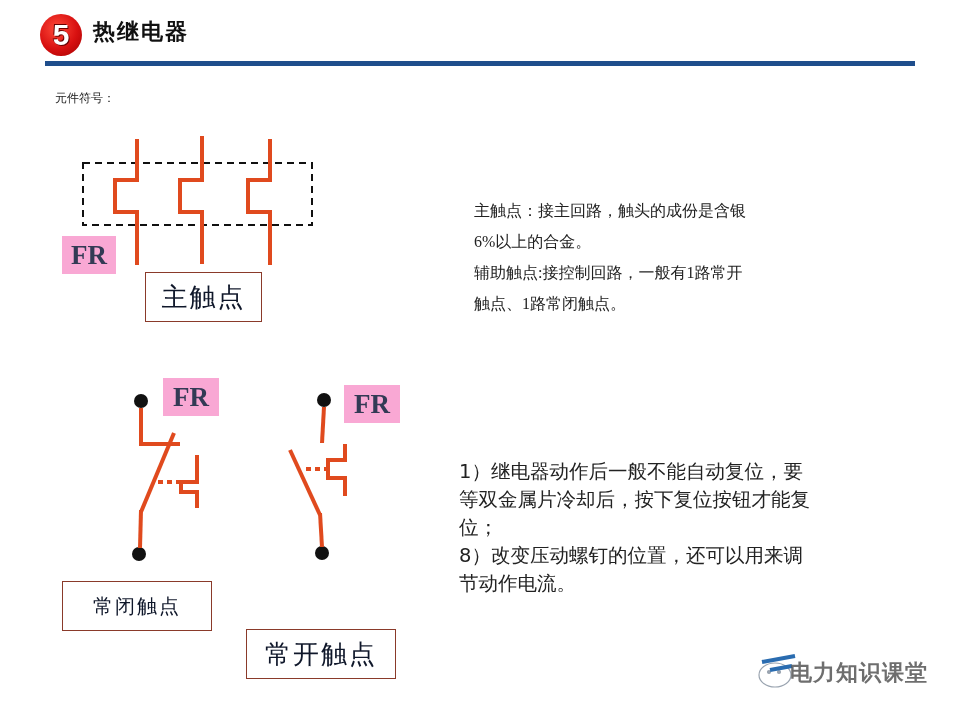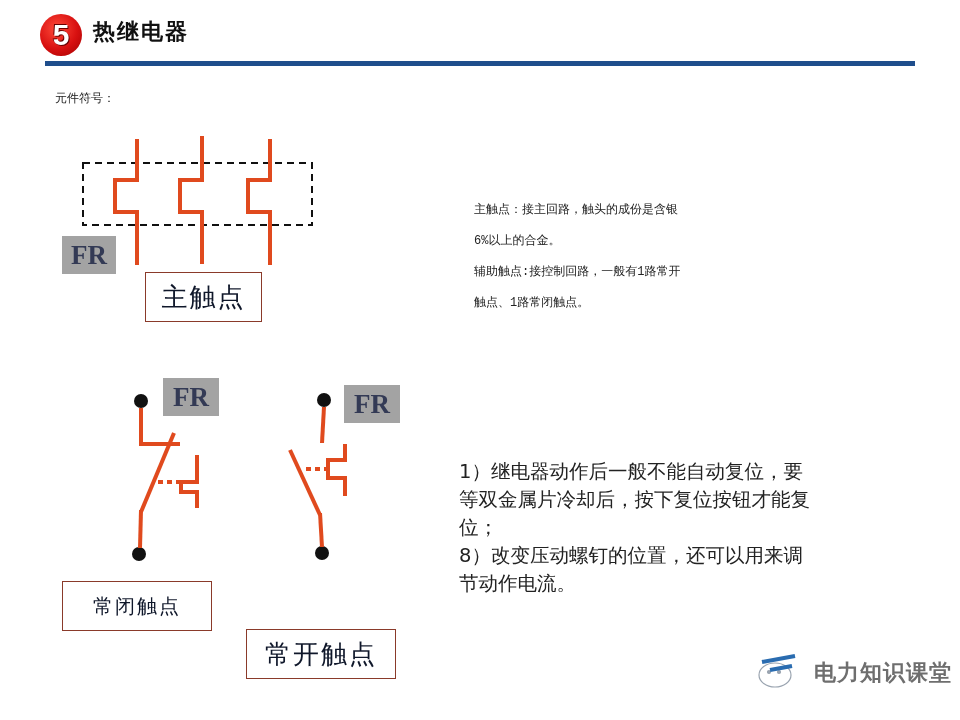--- a/index.html
+++ b/index.html
@@ -8,28 +8,28 @@
   .abs { position:absolute; }
   .badge { left:40px; top:14px; width:42px; height:42px; border-radius:50%;
            background: radial-gradient(circle at 40% 35%, #ff4a3a 0%, #d81010 55%, #a00000 100%);
            color:#fff; font-size:30px; font-weight:bold; text-align:center; line-height:42px;
            font-family: "Liberation Sans", sans-serif;
            text-shadow: -1px -1px 0 #600, 1px 1px 0 #600; }
   .title { left:93px; top:17px; font-size:22px; font-weight:bold; color:#111;
            font-family: "DejaVu Serif", serif; letter-spacing:2px; }
   .rule { left:45px; top:61px; width:870px; height:5px; background:#1f4e8c; }
   .label-sym { left:55px; top:90px; font-size:12px; color:#222; font-family:Liberation Serif, serif; }
-  .fr { background:#a3a3a3; color:#333a55; font-weight:bold; font-family:"Liberation Serif", serif;
+  .fr { background:#f9a8d4; color:#333a55; font-weight:bold; font-family:"Liberation Serif", serif;
         font-size:27px; text-align:center; }
   .boxlabel { border:1px solid #8a3a2a; background:#fff; font-family:Liberation Sans, sans-serif;
               color:#0f172a; text-align:center; letter-spacing:2px; }
-  .desc { font-size:12px; line-height:31px; color:#222; font-family:Liberation Mono, monospace; }
+  .desc { font-size:16px; line-height:31px; color:#222; font-family:Liberation Serif, serif; }
   .note { font-size:19.5px; line-height:28px; color:#222; font-family:"DejaVu Sans", sans-serif; }
   .wm { left:790px; top:658px; font-size:22px; color:#555; font-weight:bold; letter-spacing:1px;
-        font-family:"DejaVu Sans", sans-serif; opacity:0.85;padding-left:24px; }
+        font-family:"DejaVu Sans", sans-serif; opacity:0.85; }
   svg { position:absolute; left:0; top:0; }
 </style>
 </head>
 <body>
 
 <div class="abs badge">5</div>
 <div class="abs title">热继电器</div>
 <div class="abs rule"></div>
 
 <div class="abs label-sym">元件符号：</div>

